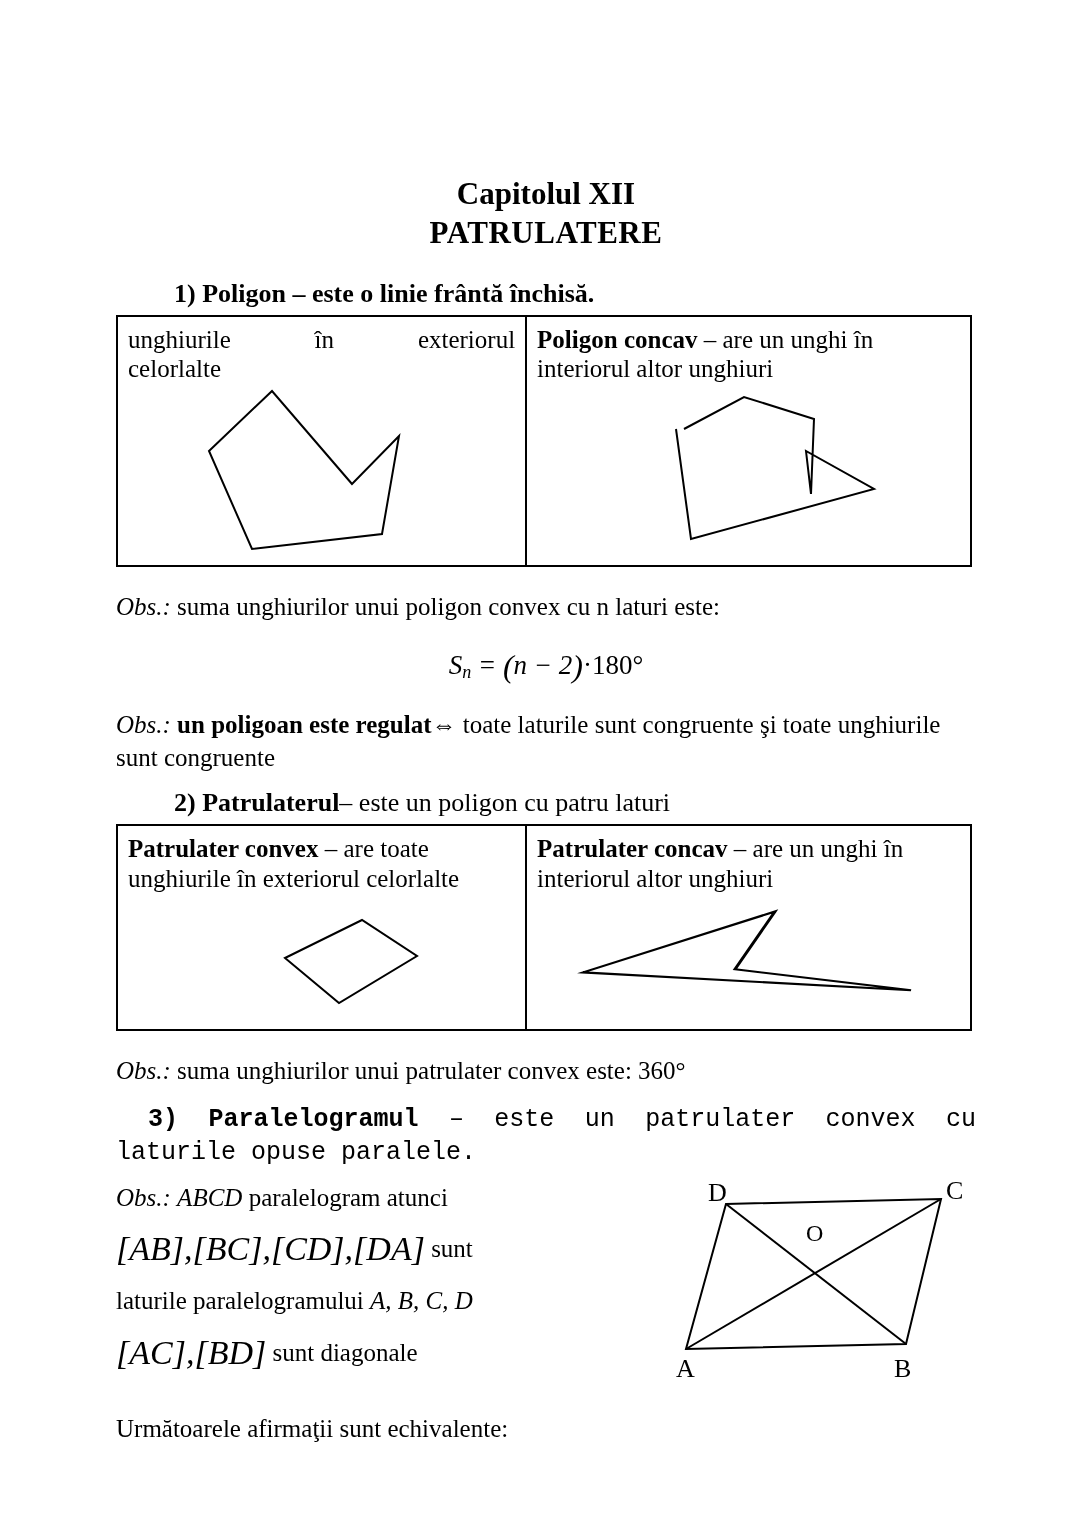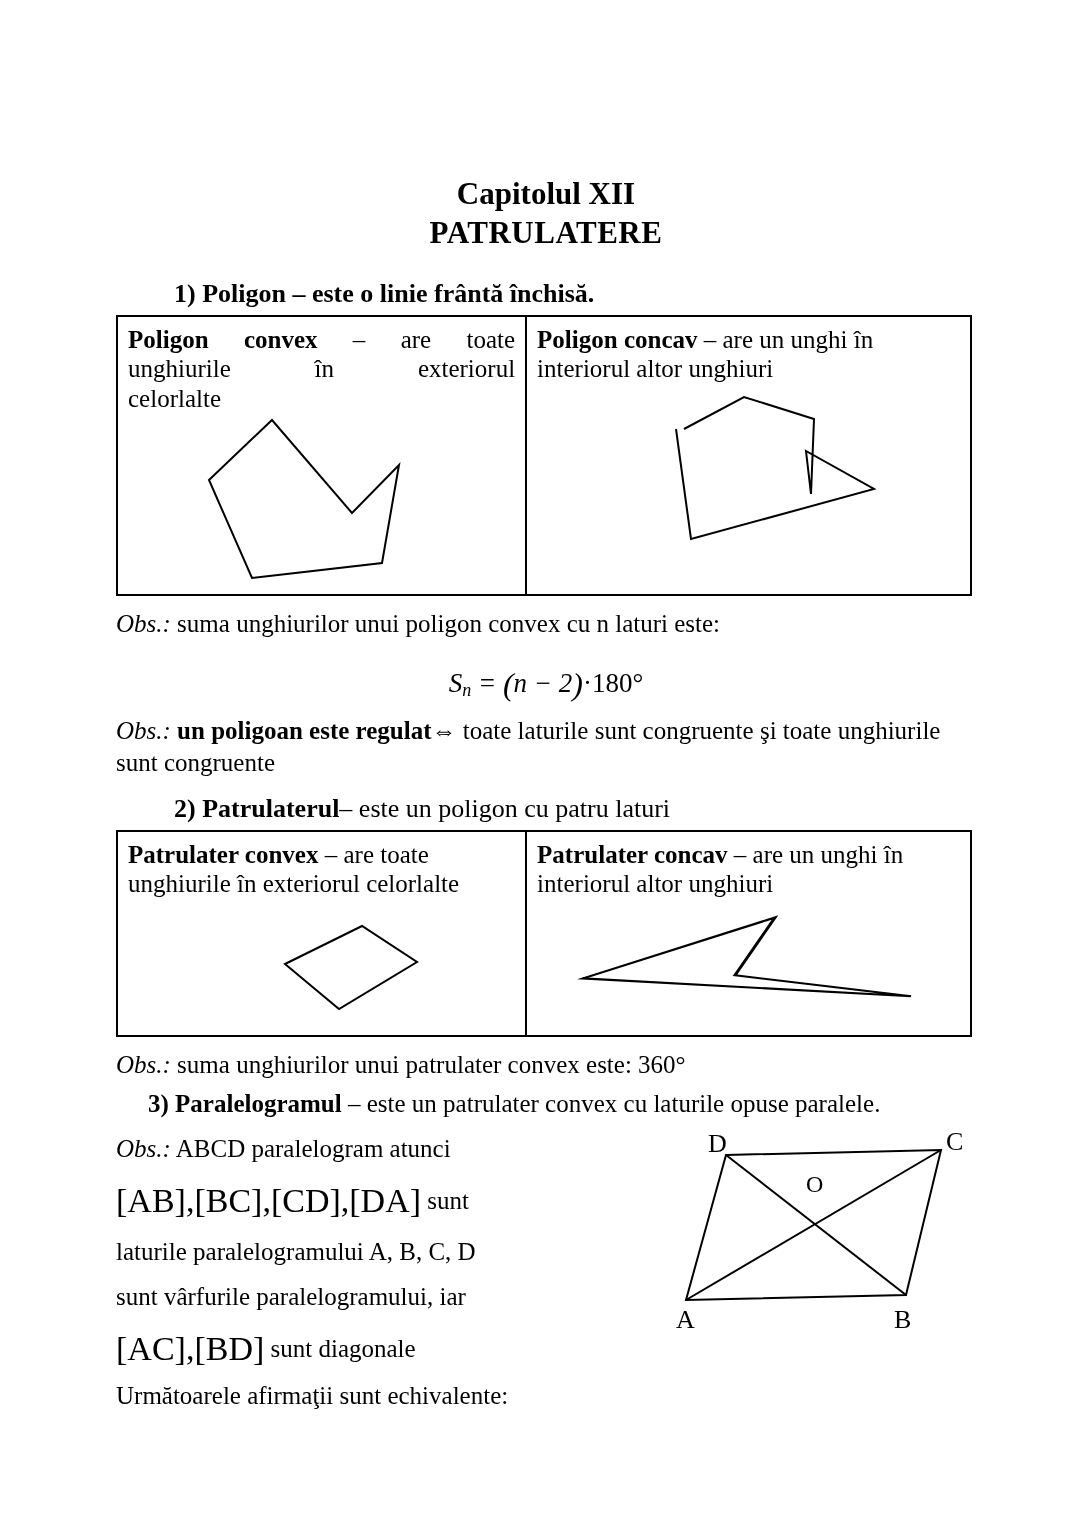--- a/index.html
+++ b/index.html
@@ -73,21 +73,21 @@
     text-align: justify;
     text-align-last: justify;
   }
   .fig {
     display: block;
     margin: 0 auto;
   }
   .obs {
     font-size: 25px;
     line-height: 1.3;
-    margin-top: 12px;
+    margin-top: 24px;
   }
   .obs i {
     font-style: italic;
   }
   .formula {
     text-align: center;
     font-size: 27px;
     font-style: italic;
     font-family: "Liberation Serif", serif;
     margin-top: 25px;
@@ -99,42 +99,44 @@
   .formula .big-paren {
     font-size: 32px;
     vertical-align: -3px;
   }
   .formula .upright {
     font-style: normal;
   }
   .sec3 {
     font-size: 25px;
     line-height: 1.32;
-    margin-top: 6px;
+    margin-top: 15px;
     text-align: justify;
+    font-family: Liberation Mono, monospace;
   }
   .sec3 .indent {
     display: inline-block;
     width: 32px;
   }
   .para-block {
     position: relative;
     margin-top: 10px;
     min-height: 230px;
   }
   .para-text {
     width: 520px;
     font-size: 25px;
     line-height: 1.55;
   }
   .para-text .row {
     white-space: nowrap;
     margin-bottom: 6px;
   }
   .mathit {
+    font-style: italic;
   }
   .brk {
     font-size: 34px;
     vertical-align: -3px;
   }
   .para-fig {
     position: absolute;
     right: -10px;
     top: 0px;
   }
@@ -159,26 +161,20 @@
     </div>
 
     <div class="heading-item">
       <span>1)</span>
       <span>Poligon – este o linie frântă închisă.</span>
     </div>
 
     <div class="box">
       <div class="cell left">
         <div class="cell-text">
-          <div class="justify">
-            <b>Poligon convex</b>
-            <span>–</span>
-            <span>are</span>
-            <span>toate</span>
-          </div>
           <div class="justify">
             <span>unghiurile</span>
             <span>în</span>
             <span>exteriorul</span>
           </div>
           <div>celorlalte</div>
         </div>
         <svg class="fig" width="330" height="175" viewBox="0 0 330 175">
           <polygon points="155,95 75,2 12,62 55,160 185,145 202,47" transform="translate(40,5)" fill="none" stroke="#000" stroke-width="2"></polygon>
         </svg>
@@ -256,21 +252,20 @@
           <span>paralelogram atunci</span>
         </div>
         <div class="row">
           <span class="mathit brk">[AB],[BC],[CD],[DA]</span>
           <span>sunt</span>
         </div>
         <div class="row">
           <span>laturile paralelogramului</span>
           <span class="mathit">A, B, C, D</span>
         </div>
-        <div class="row">sunt vârfurile paralelogramului, iar</div>
         <div class="row">
           <span class="mathit brk">[AC],[BD]</span>
           <span>sunt diagonale</span>
         </div>
       </div>
 
       <div class="para-fig">
         <svg width="330" height="215" viewBox="0 0 330 215">
           <polygon points="70,25 285,20 250,165 30,170" fill="none" stroke="#000" stroke-width="2"></polygon>
           <line x1="70" y1="25" x2="250" y2="165" stroke="#000" stroke-width="2"></line>

